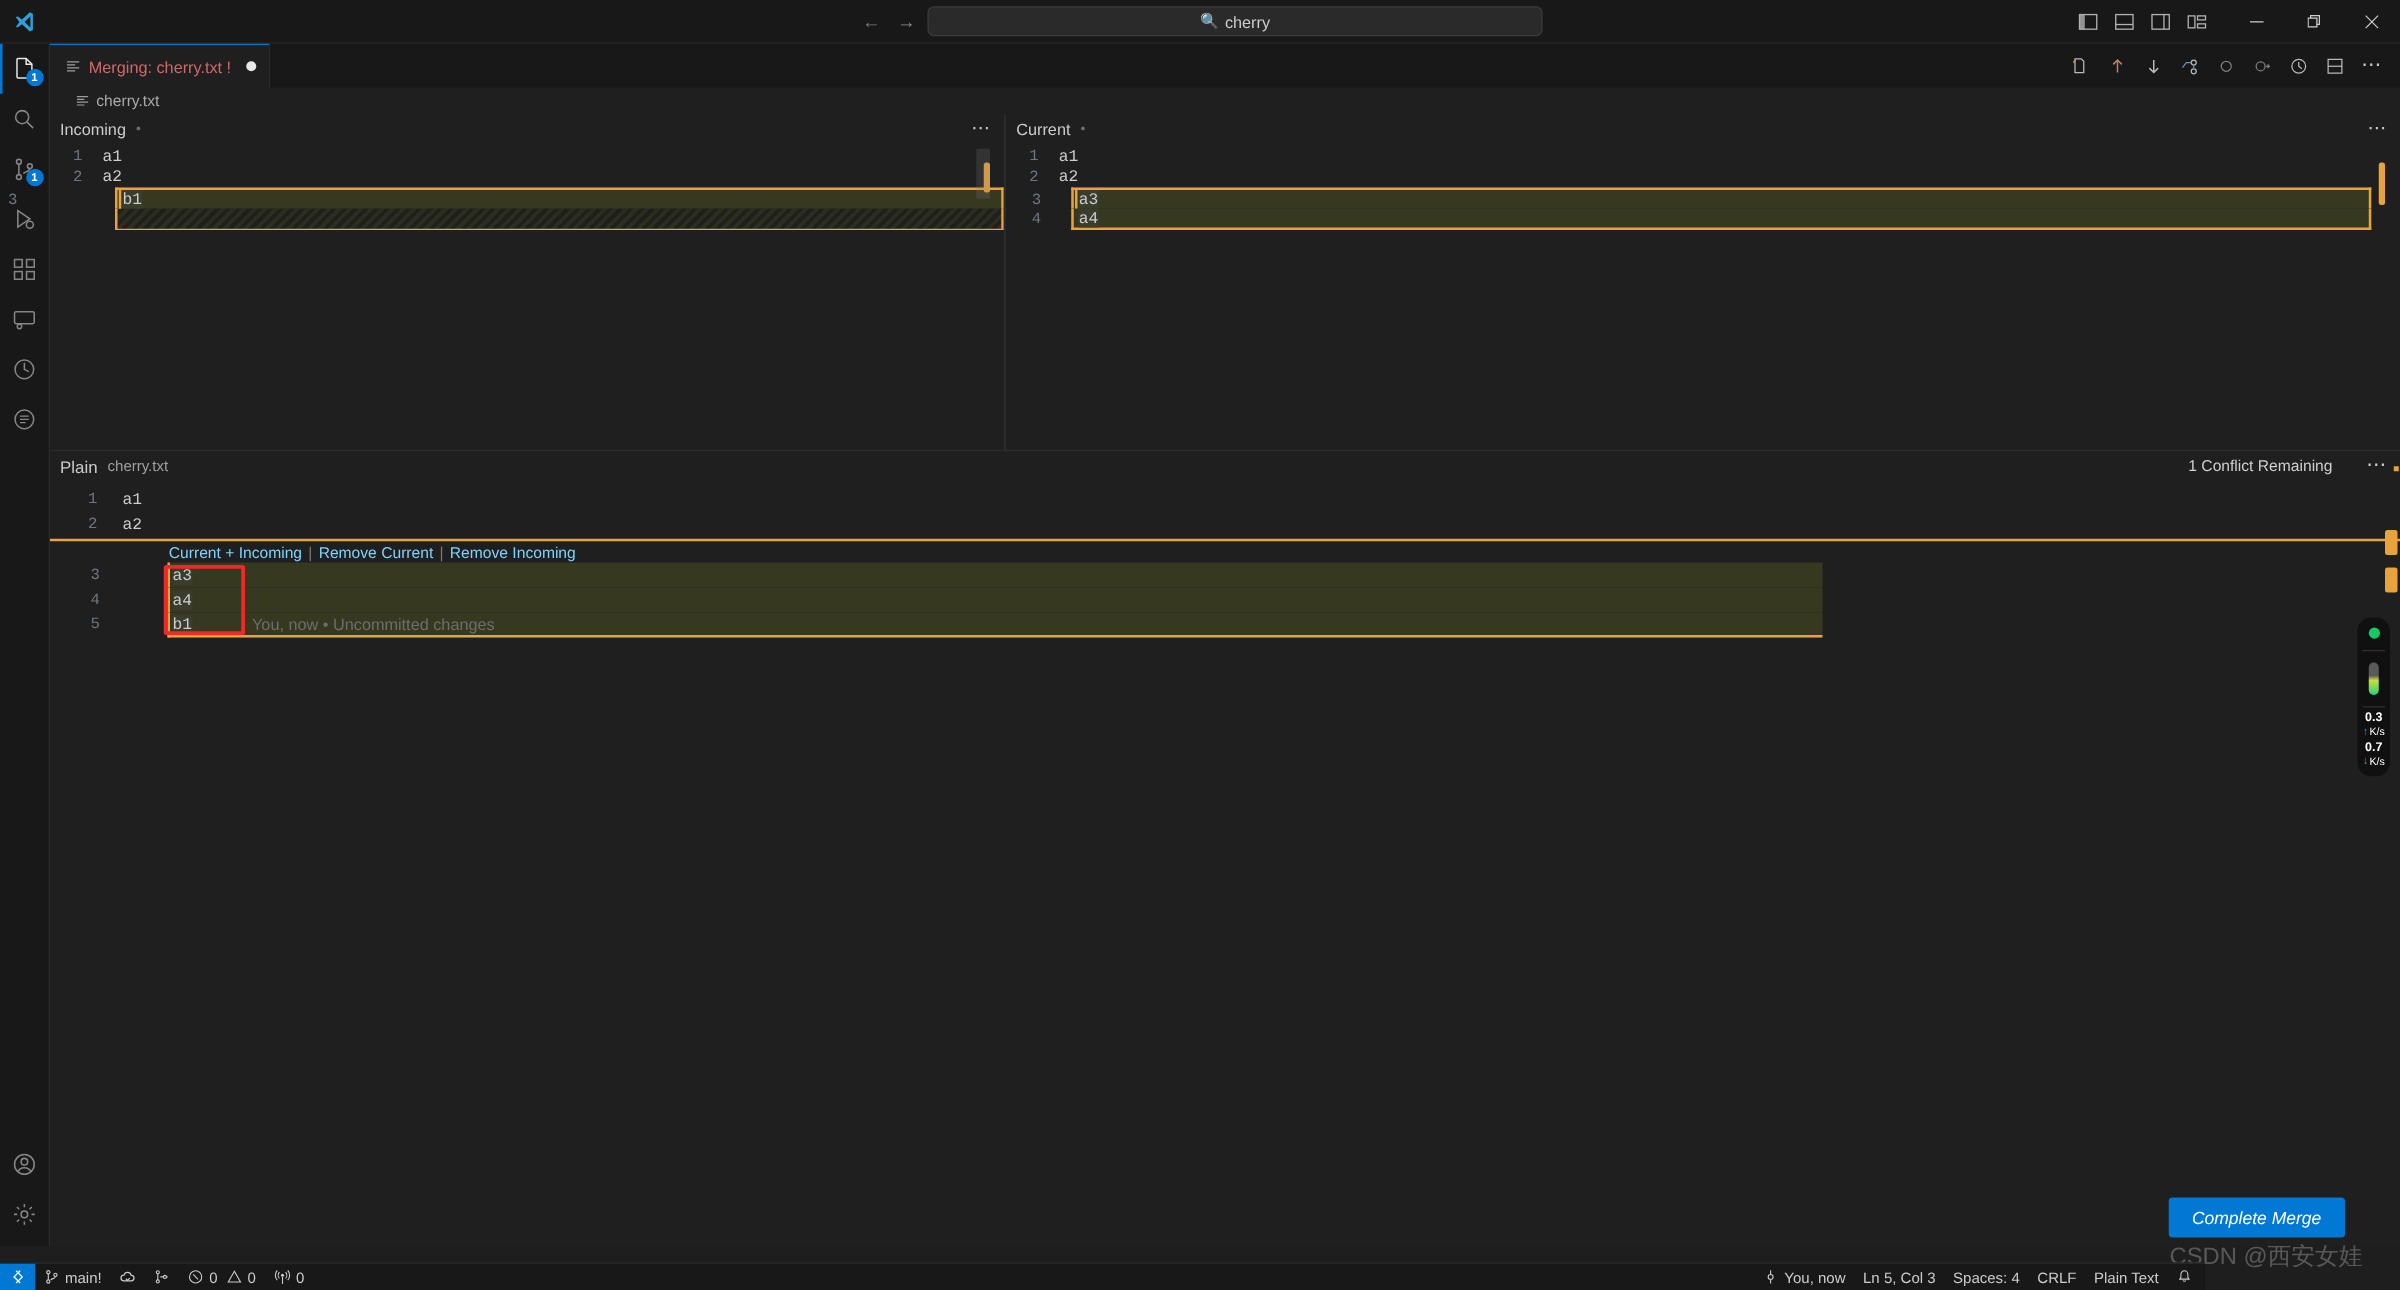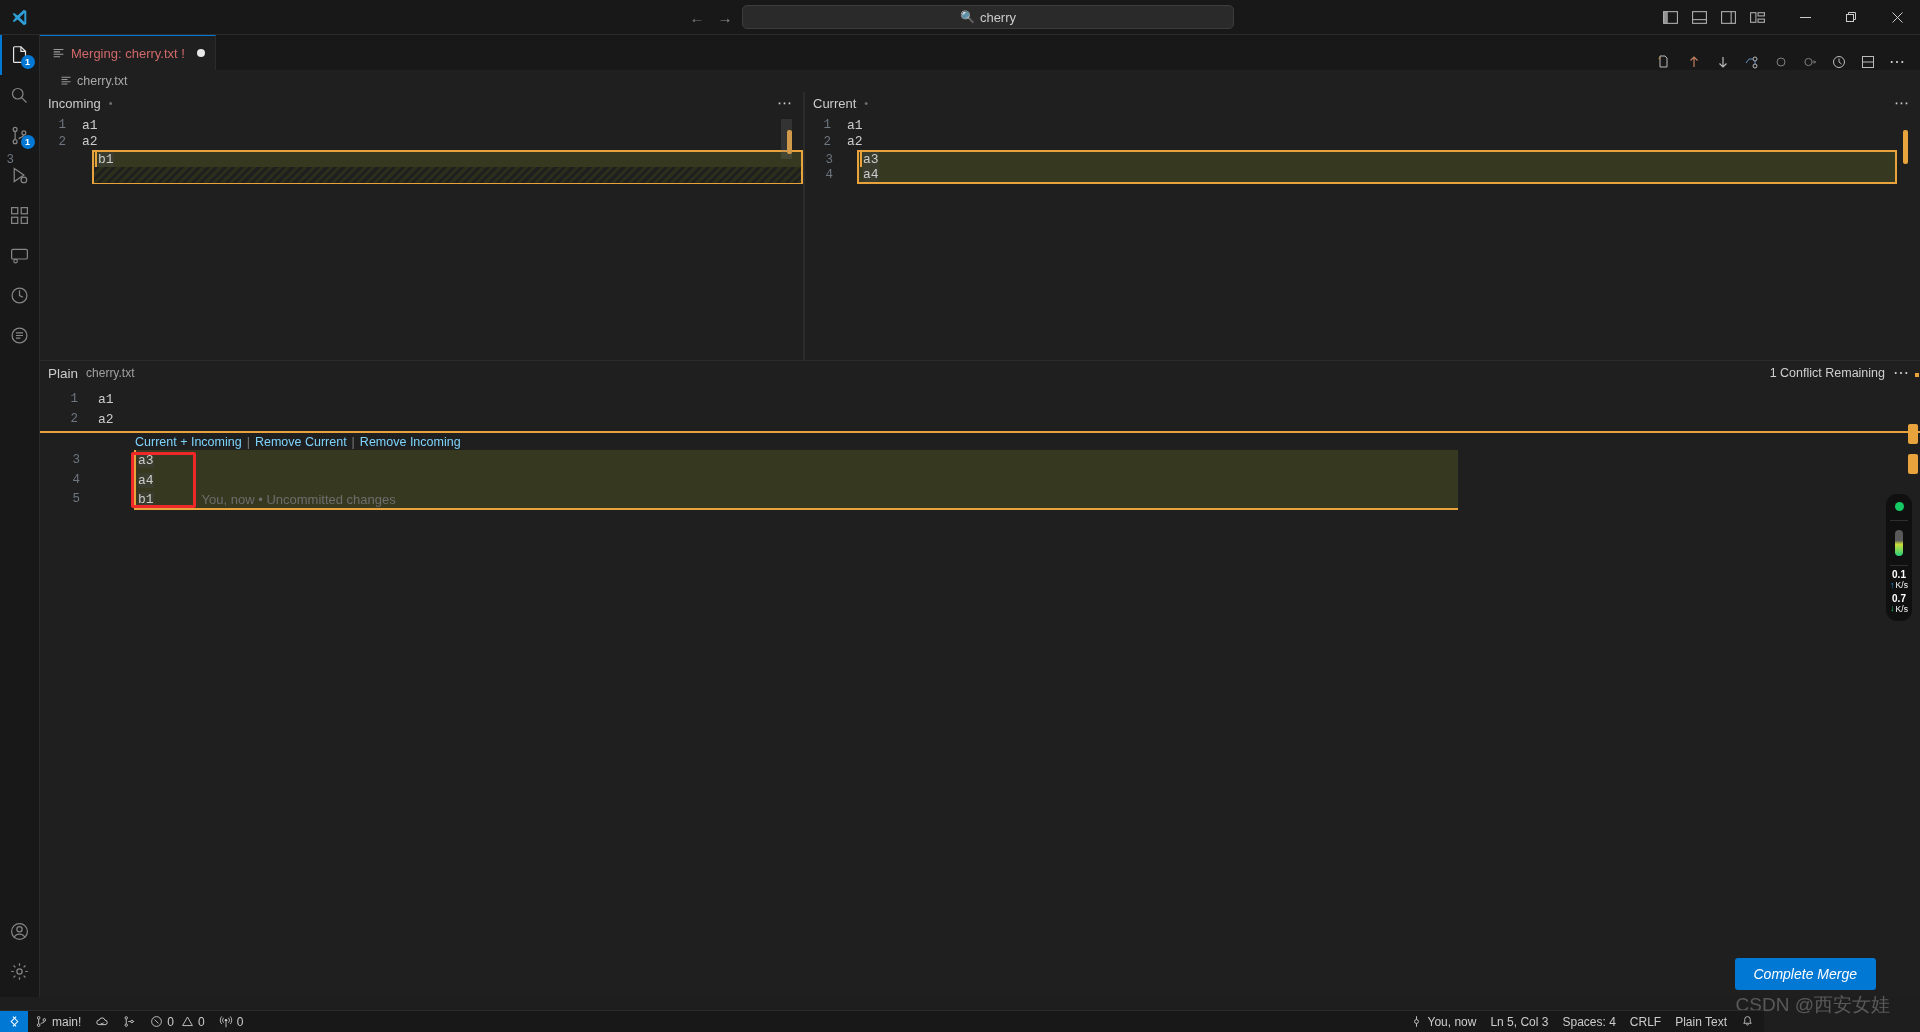--- a/index.html
+++ b/index.html
@@ -67,21 +67,21 @@
     position: absolute; right: 5px; bottom: 6px;
     min-width: 14px; height: 14px; padding: 0 3px;
     background: #0078d4; color: #fff; border-radius: 7px;
     font-size: 9px; line-height: 14px; text-align: center; font-weight: 600;
   }
   .ab-bottom { margin-top: auto; }
 
   
   .tabbar {
     position: absolute; top: 35px; left: 40px; width: 1880px; height: 35px;
-    background: #181818; display: flex; align-items: flex-end;
+    background: #181818; display: flex; align-items: center;
   }
   .tab {
     display: flex; align-items: center; gap: 6px;
     padding: 0 10px 0 12px; height: 35px;
     background: #1f1f1f; border-right: 1px solid #2b2b2b;
     border-top: 1px solid #0078d4;
     font-size: 13px;
   }
   .tab-label { color: #d16969; font-size: 13px; white-space: nowrap; }
   .dirty-dot { width: 8px; height: 8px; border-radius: 50%; background: #e8e8e8; margin-left: 6px; }
@@ -151,21 +151,21 @@
   .result-pane {
     position: absolute; top: 360px; left: 40px; width: 1880px; height: 637px;
     background: #1f1f1f; border-top: 1px solid #2b2b2b;
   }
   .result-header {
     height: 24px; display: flex; align-items: center; gap: 8px;
     padding: 0 10px 0 8px; font-size: 13px;
   }
   .result-header .title { color: #cccccc; font-size: 13.5px; }
   .result-header .sub { color: #a0a0a0; font-size: 12px; }
-  .result-header .right { margin-left: auto; display: flex; align-items: center; gap: 8px; }
+  .result-header .right { margin-left: auto; display: flex; align-items: center; gap: 27px; }
   .conflict-count { color: #cfcfcf; font-size: 12.5px; }
   .codelens {
     font-size: 12.5px; color: #999999; font-family: "Liberation Sans", sans-serif;
     height: 19px; display: flex; align-items: center; padding-left: 95px;
     border-top: 2px solid #e8a33d;
   }
   .codelens a { color: #7dd3fc; text-decoration: none; cursor: pointer; }
   .codelens .sep { margin: 0 5px; color: #7a7a7a; }
   .res-ln {
     width: 58px; text-align: right; padding-right: 20px;
@@ -543,21 +543,21 @@
       <div class="rs-thumb" style="top:93px;height:20px;background:#e8a33d"></div>
     </div>
   </div>
 
   <div class="netwidget">
     <div class="net-dot"></div>
     <div class="net-hr"></div>
     <div class="net-gauge"></div>
     <div class="net-hr"></div>
     <div class="net-stat">
-      <span class="net-val">0.1</span>
+      <span class="net-val">0.3</span>
       <span class="net-unit">
         <span class="arrow-up">↑</span>
         <span>K/s</span>
       </span>
     </div>
     <div class="net-stat">
       <span class="net-val">0.7</span>
       <span class="net-unit">
         <span class="arrow-dn">↓</span>
         <span>K/s</span>

